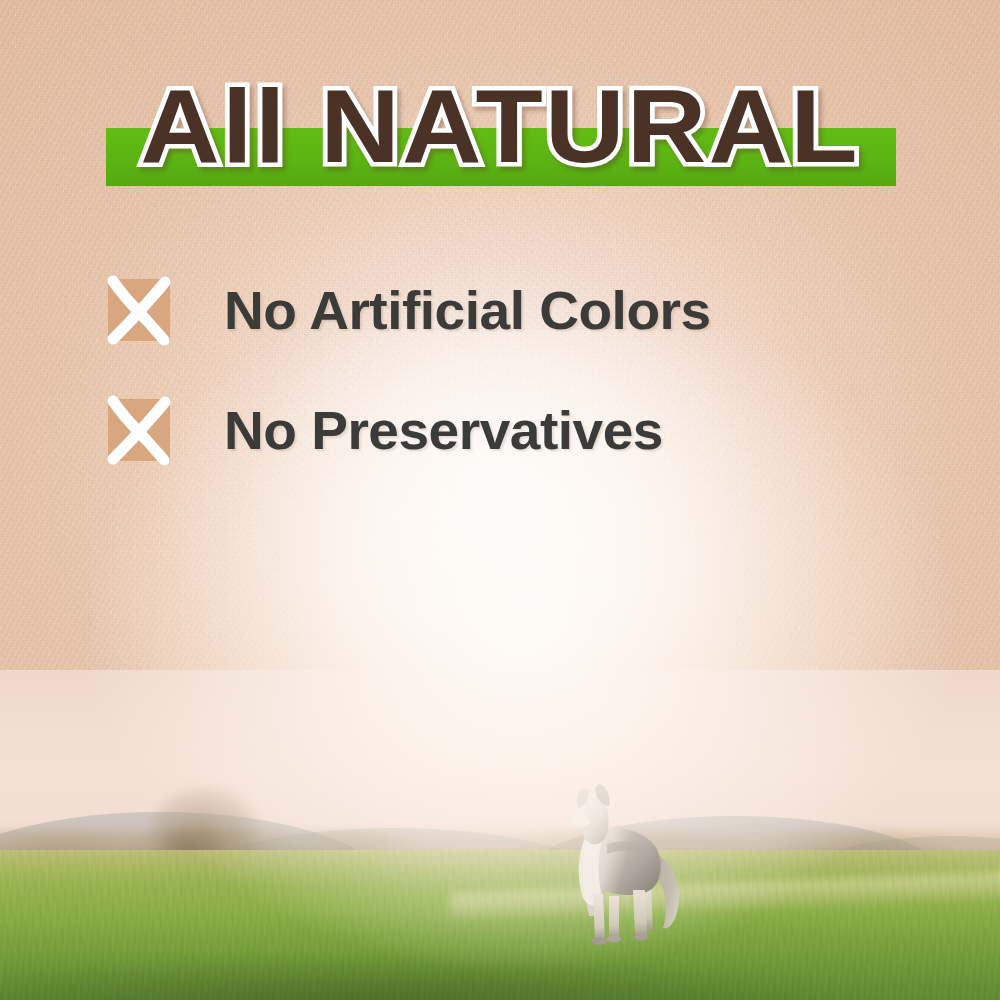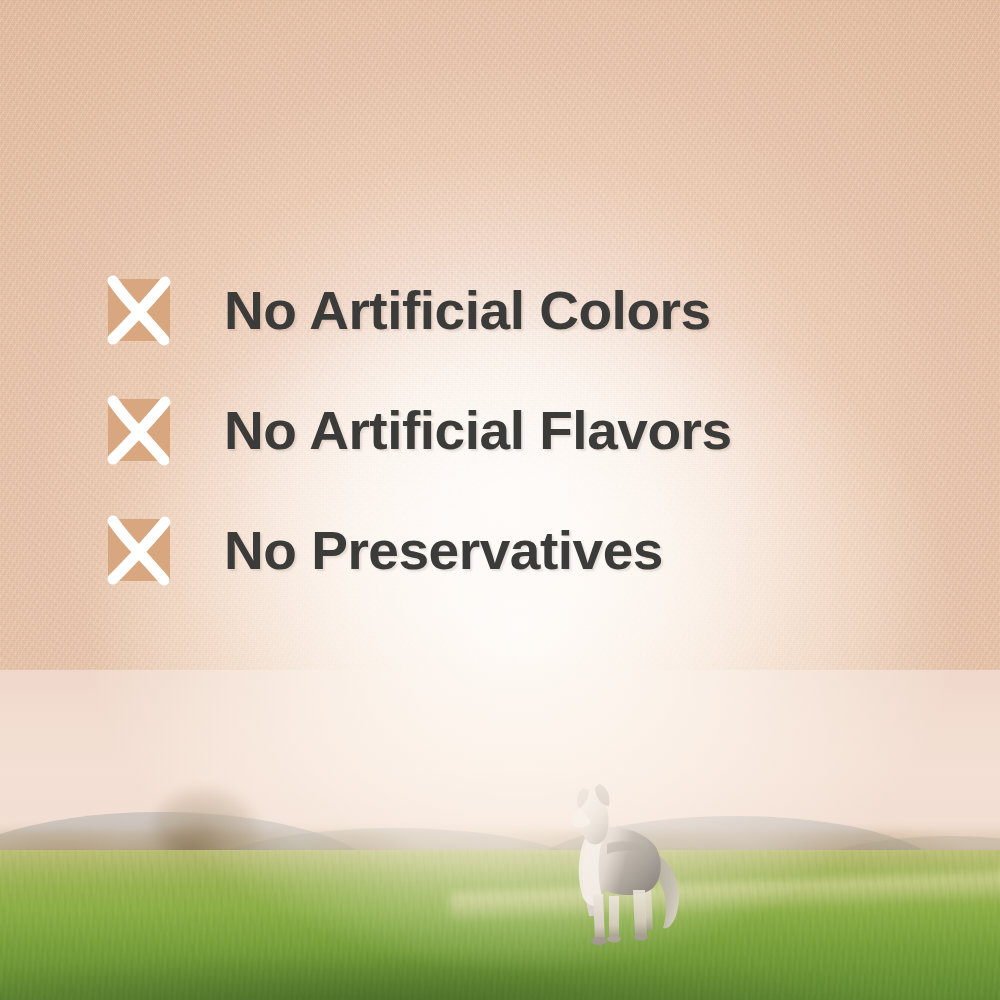--- a/index.html
+++ b/index.html
@@ -332,42 +332,37 @@
         <ellipse cx="77" cy="181" rx="7" ry="3.5" fill="#A79D92"></ellipse>
         <ellipse cx="104" cy="179" rx="7" ry="3.5" fill="#A0968C"></ellipse>
       </svg>
     </div>
   </div>
 
   <div class="photo-fade"></div>
   <div class="glare"></div>
   <div class="glare-top"></div>
 
+  <div class="headline-wrap">
+    <div class="green-band"></div>
+    <div class="headline">All NATURAL</div>
+  </div>
 
   <div class="list">
 
     <div class="list-item">
       <div class="checkbox">
         <svg viewBox="0 0 74 74" xmlns="http://www.w3.org/2000/svg">
           <path d="M11 8 C18 18 30 32 38 40 C46 49 56 60 62 67" stroke="#FFFFFF" stroke-width="11" stroke-linecap="round" fill="none"></path>
           <path d="M63 9 C55 19 44 31 36 40 C27 50 17 60 11 66" stroke="#FFFFFF" stroke-width="11" stroke-linecap="round" fill="none"></path>
         </svg>
       </div>
       <div class="item-label">No Artificial Colors</div>
     </div>
 
-    <div class="list-item">
-      <div class="checkbox">
-        <svg viewBox="0 0 74 74" xmlns="http://www.w3.org/2000/svg">
-          <path d="M11 8 C18 18 30 32 38 40 C46 49 56 60 62 67" stroke="#FFFFFF" stroke-width="11" stroke-linecap="round" fill="none"></path>
-          <path d="M63 9 C55 19 44 31 36 40 C27 50 17 60 11 66" stroke="#FFFFFF" stroke-width="11" stroke-linecap="round" fill="none"></path>
-        </svg>
-      </div>
-      <div class="item-label">No Artificial Flavors</div>
-    </div>
 
     <div class="list-item">
       <div class="checkbox">
         <svg viewBox="0 0 74 74" xmlns="http://www.w3.org/2000/svg">
           <path d="M11 8 C18 18 30 32 38 40 C46 49 56 60 62 67" stroke="#FFFFFF" stroke-width="11" stroke-linecap="round" fill="none"></path>
           <path d="M63 9 C55 19 44 31 36 40 C27 50 17 60 11 66" stroke="#FFFFFF" stroke-width="11" stroke-linecap="round" fill="none"></path>
         </svg>
       </div>
       <div class="item-label">No Preservatives</div>
     </div>

